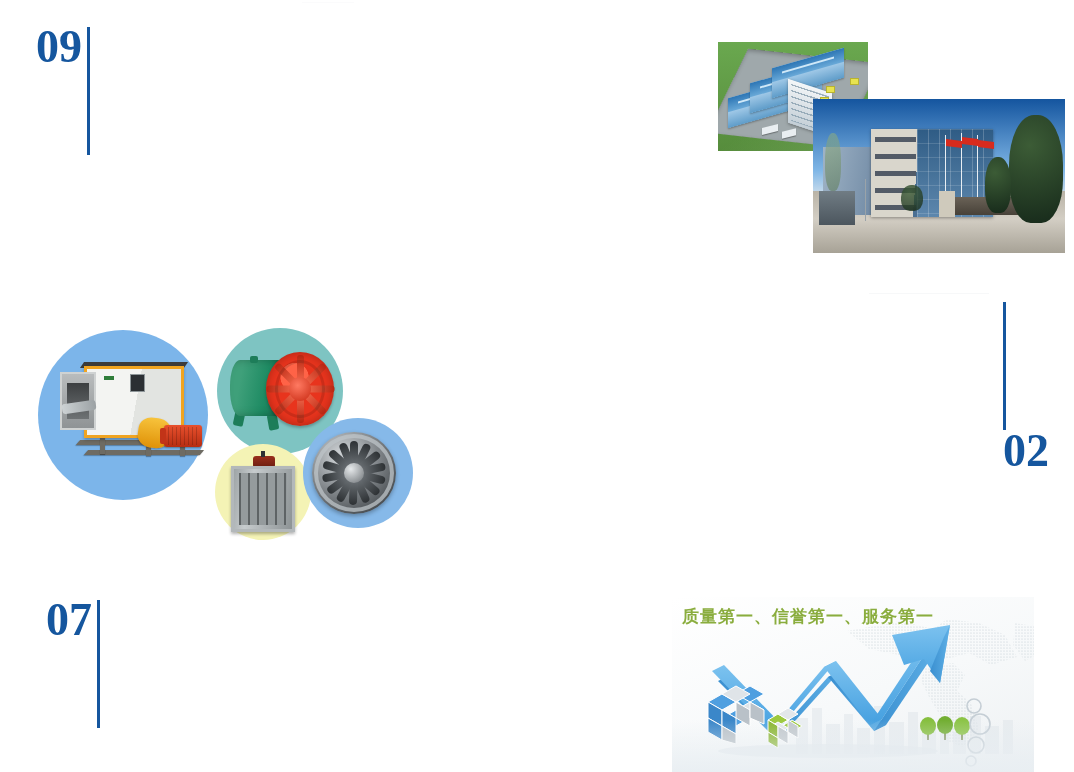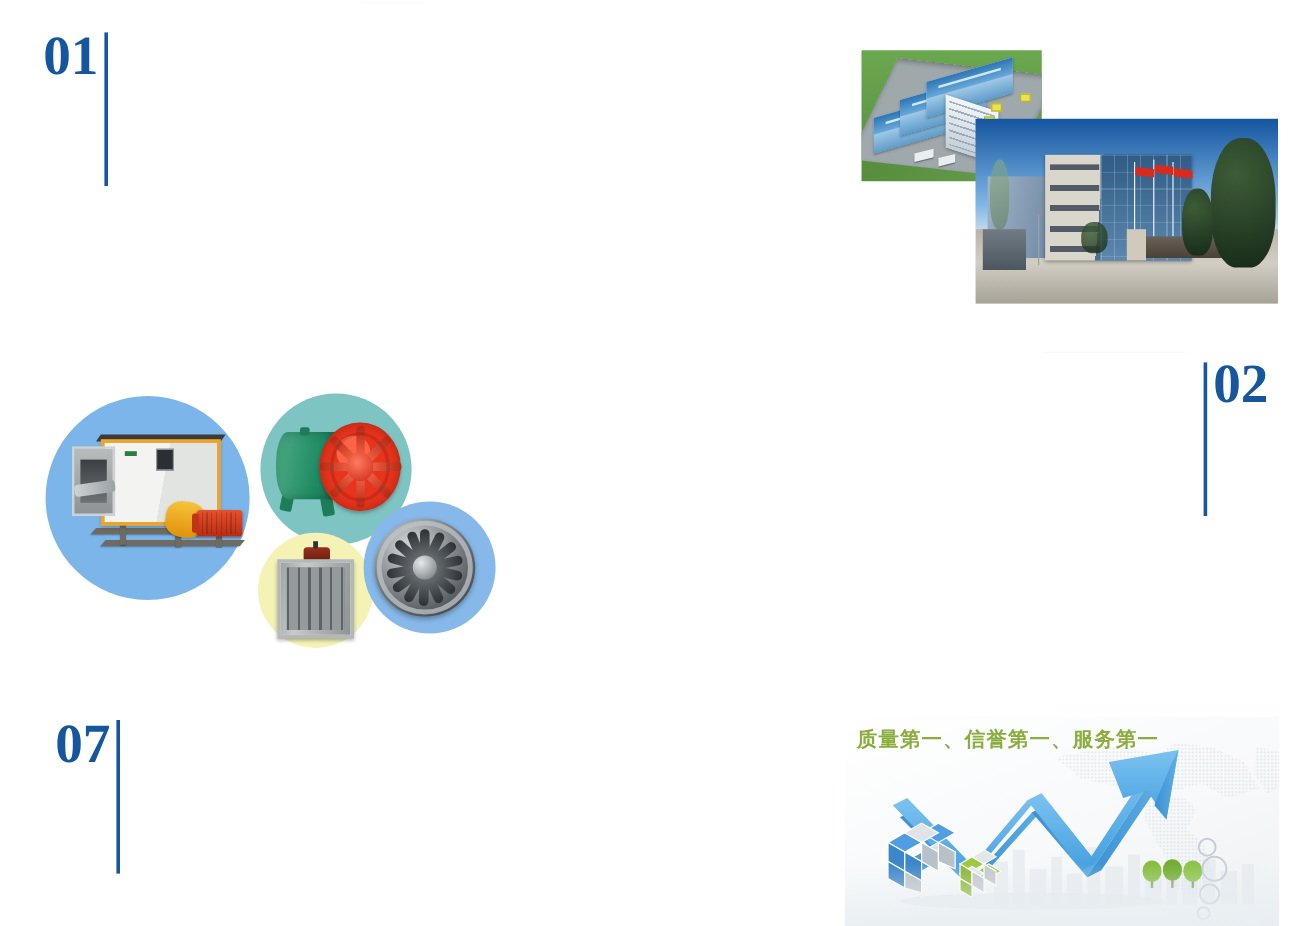--- a/index.html
+++ b/index.html
@@ -36,21 +36,21 @@
   }
   .section-marker .rule {
     width: 3px;
     background: #15569e;
     flex: 0 0 auto;
   }
 
   #marker-01 { left: 36px; top: 24px; }
   #marker-01 .rule { height: 128px; margin-left: 5px; margin-top: 3px; }
 
-  #marker-02 { left: 1003px; top: 299px; flex-direction: row; justify-content: flex-end; }
+  #marker-02 { left: 1003px; top: 299px; flex-direction: column; justify-content: flex-end; }
   #marker-02 .rule { height: 128px; margin-right: 5px; margin-top: 3px; }
   #marker-02 .num { margin-top: -2px; }
 
   #marker-03 { left: 46px; top: 597px; }
   #marker-03 .rule { height: 128px; margin-left: 5px; margin-top: 3px; }
 
   
   .hairline {
     position: absolute;
     height: 1px;
@@ -333,21 +333,21 @@
     background: radial-gradient(circle at 34% 30%, #e6e9eb, #6d7276);
   }
   #art-blower .lip {
     position: absolute; left: 2px; top: 6px; width: 80px; height: 78px;
     border-radius: 50%; border: 4px solid rgba(190,196,200,.75);
     box-sizing: border-box;
   }
 
   
   #banner-growth {
-    position: absolute; left: 704px; top: 597px; width: 362px; height: 175px;
+    position: absolute; left: 672px; top: 597px; width: 362px; height: 175px;
     overflow: hidden;
     background: linear-gradient(160deg, #ffffff 0%, #f7f9fa 55%, #eef1f3 100%);
   }
   #banner-growth .worldmap {
     position: absolute; right: -10px; top: 8px; width: 215px; height: 150px;
     opacity: .55;
   }
   #banner-growth .skyline {
     position: absolute; left: 120px; bottom: 18px; width: 230px; height: 56px;
     opacity: .5;
@@ -379,21 +379,21 @@
 </style>
 </head>
 <body>
 
 <div id="page">
 
   <div class="hairline" id="hairline-top"></div>
   <div class="hairline" id="hairline-mid"></div>
 
   <div class="section-marker" id="marker-01">
-    <span class="num">01</span>
+    <span class="num">09</span>
     <span class="rule"></span>
   </div>
 
   <div class="section-marker" id="marker-02">
     <span class="rule"></span>
     <span class="num">02</span>
   </div>
 
   <div class="section-marker" id="marker-03">
     <span class="num">07</span>

